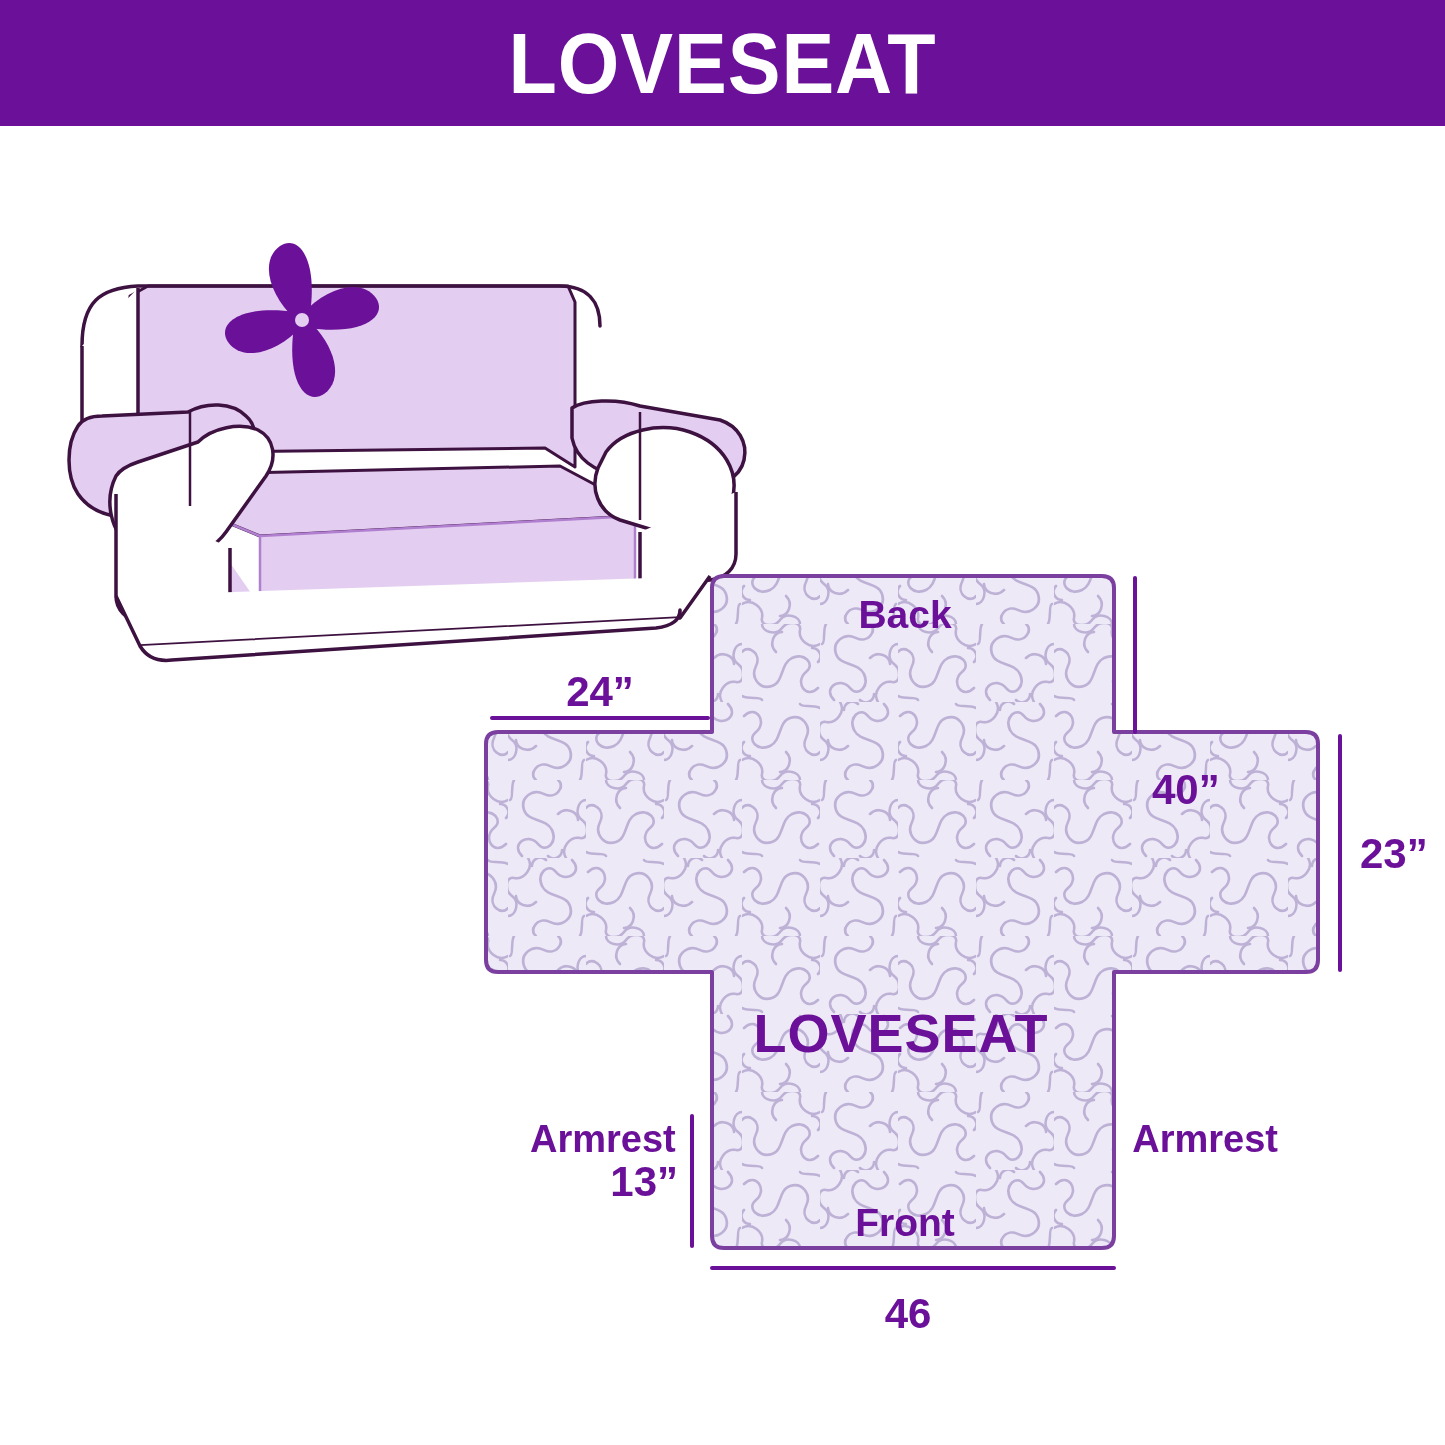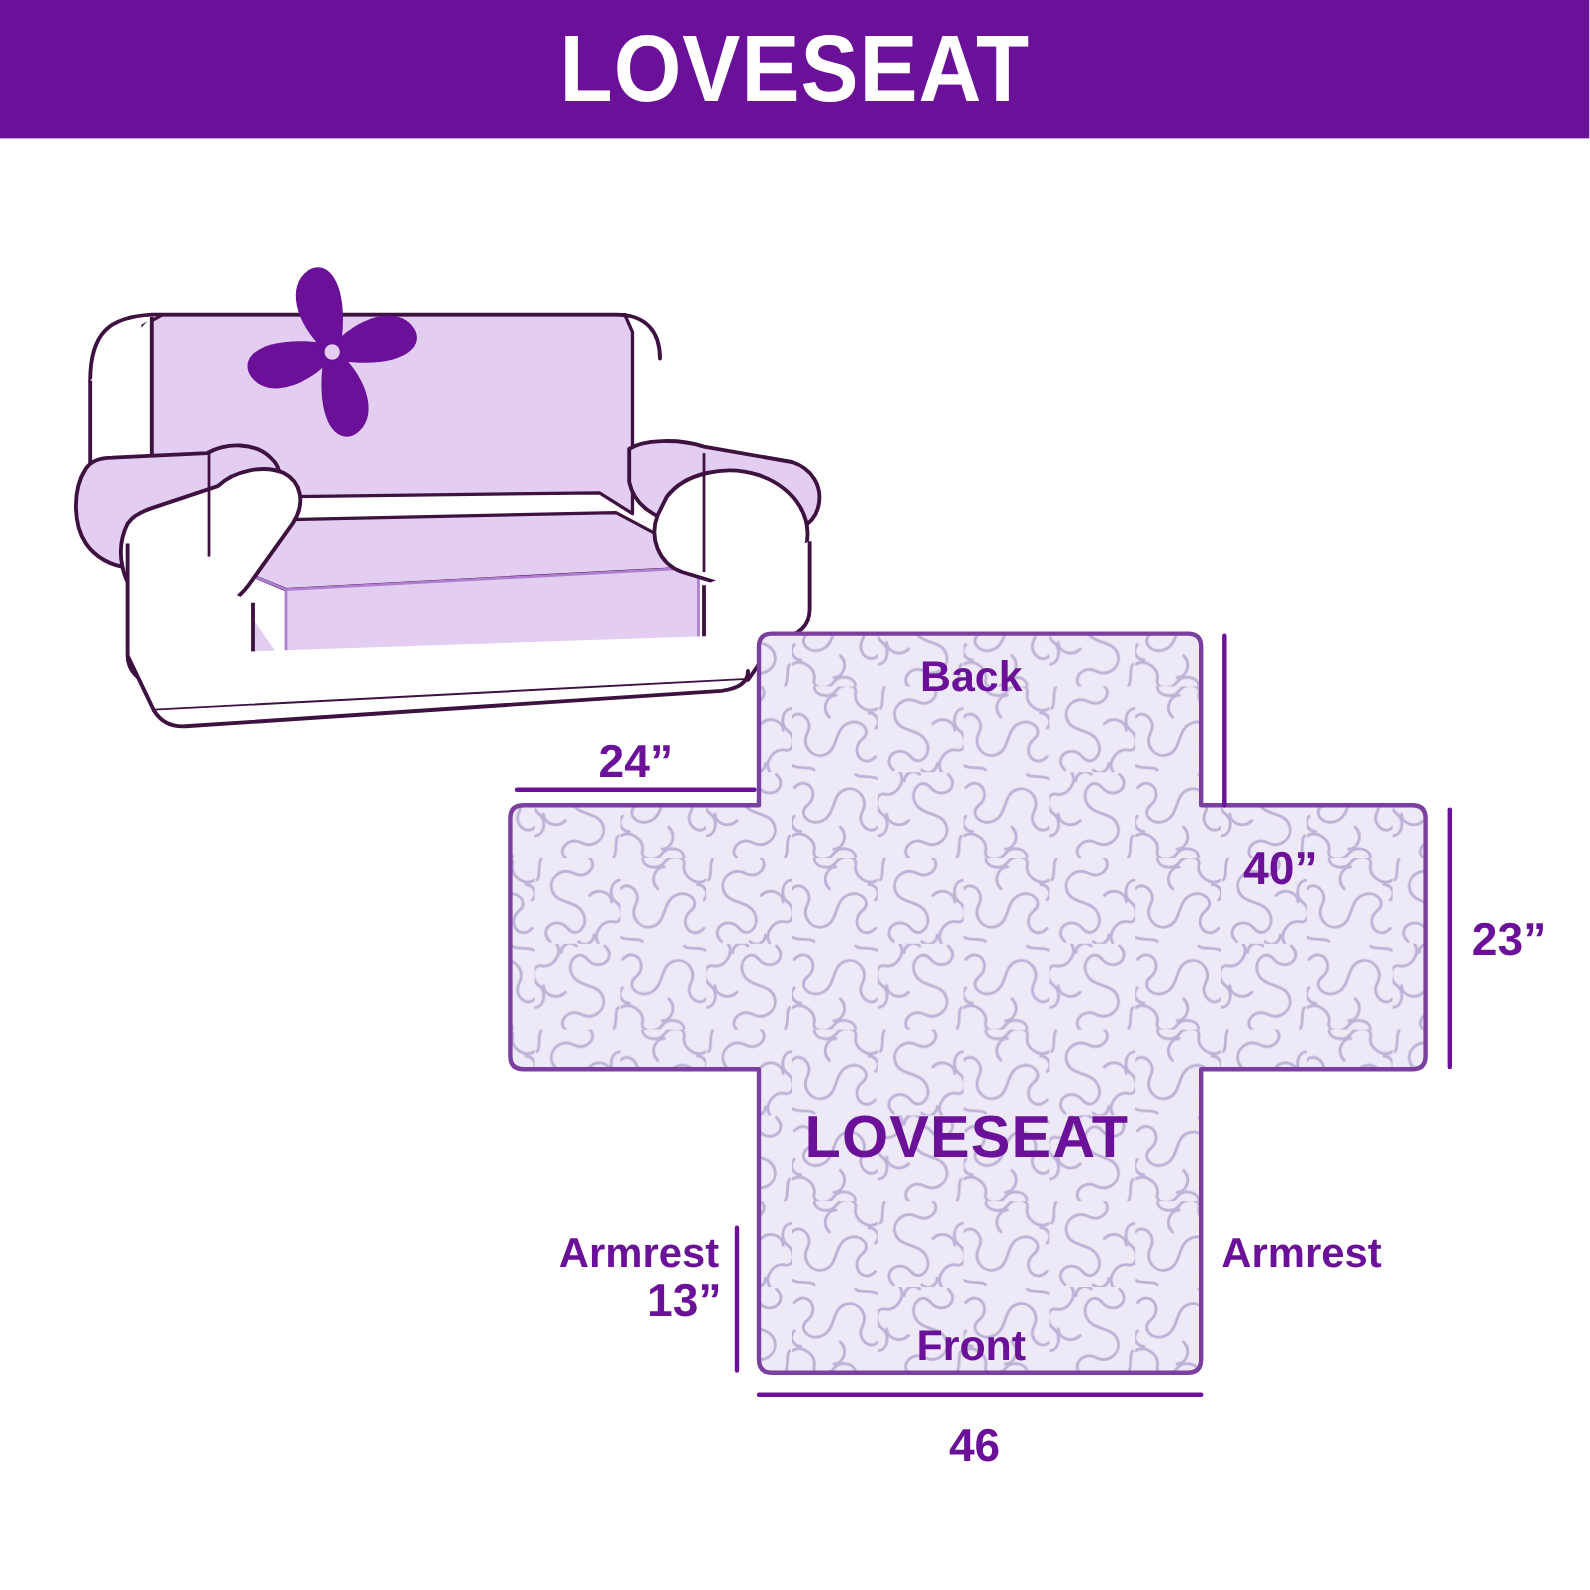--- a/index.html
+++ b/index.html
@@ -51,21 +51,21 @@
   #sofa-illustration {
     position: absolute;
     left: 60px;
     top: 50px;
     width: 720px;
     height: 460px;
   }
 
   #pattern-diagram {
     position: absolute;
-    left: 408px;
+    left: 430px;
     top: 420px;
     width: 1015px;
     height: 830px;
     text-align: right;
   }
 
   svg { display: block; overflow: visible; }
 
   .dim-text {
     font-family: "Liberation Sans", sans-serif;

